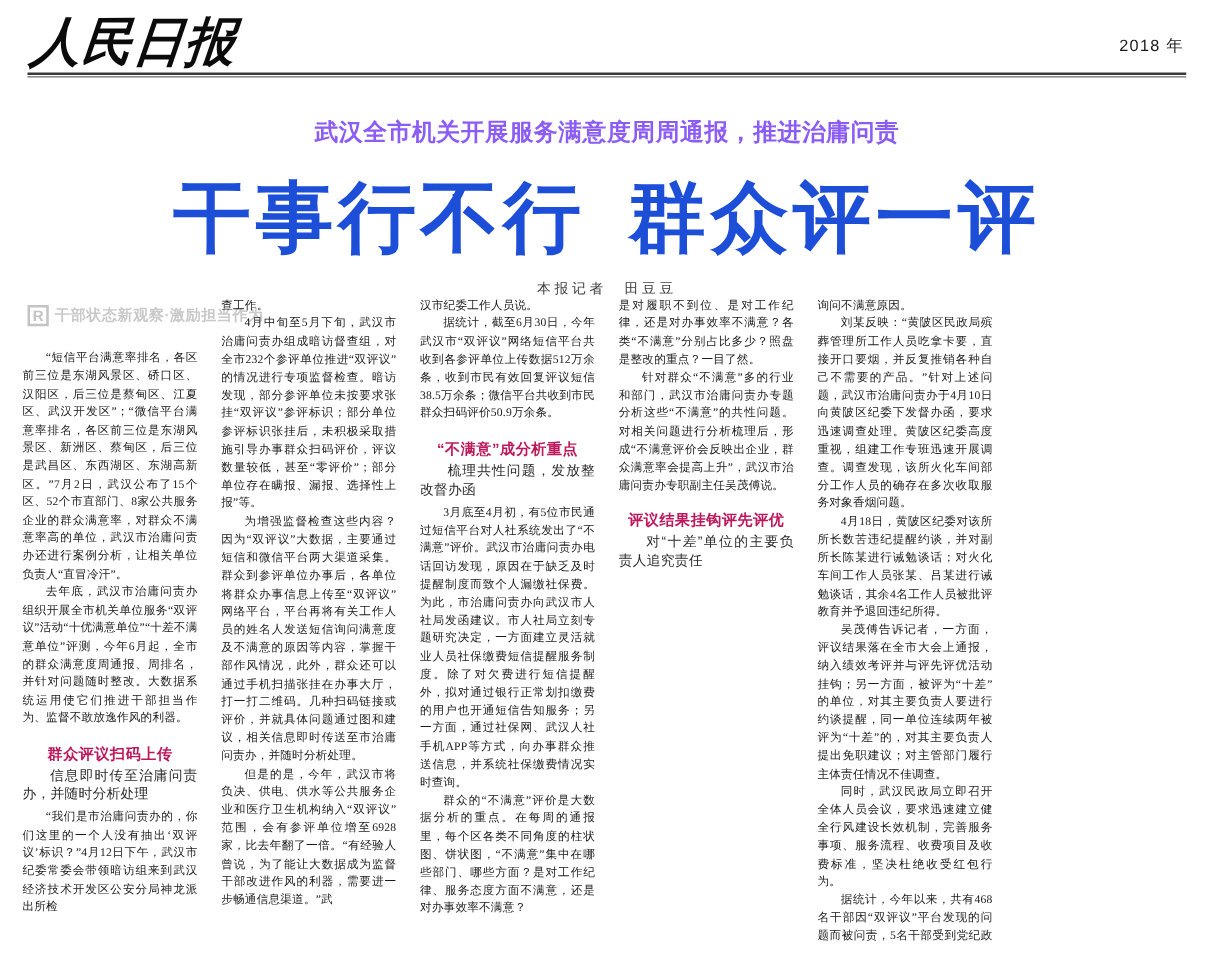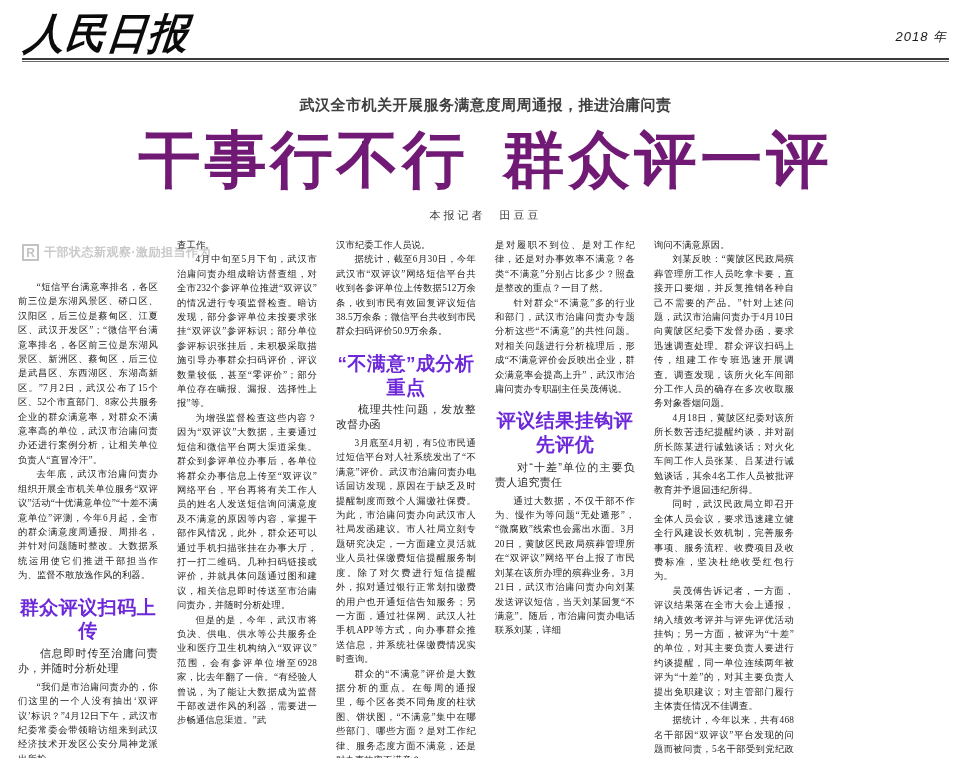--- a/index.html
+++ b/index.html
@@ -48,21 +48,20 @@
   }
   .masthead-date {
     position: absolute;
     right: 24px;
     top: 28px;
     font-size: 13px;
     letter-spacing: 1px;
     color: #1a1a1a;
     font-family: "Liberation Sans", sans-serif;
     white-space: nowrap;
-    font-style: italic;
   }
   .rule-double {
     position: absolute;
     left: 22px;
     right: 22px;
     top: 58px;
     height: 4px;
   }
   .rule-double::before,
   .rule-double::after {
@@ -75,34 +74,34 @@
   .rule-double::before { top: 0; height: 2px; }
   .rule-double::after  { top: 3px; height: 1px; background:#6a6a6a; }
 
   
   .headline-block {
     margin-top: 34px;
     text-align: center;
   }
   .kicker {
     font-family: "Liberation Serif", "DejaVu Serif", serif;
-    font-size: 15px;
+    font-size: 19px;
     font-weight: 700;
     letter-spacing: 0.5px;
-    color: #404040;
+    color: #8b5cf6;
     line-height: 1.2;
   }
   .headline {
-    margin-top: 13px;
+    margin-top: 23px;
     font-family: "Liberation Sans", "DejaVu Sans", sans-serif;
     font-size: 62px;
     font-weight: 700;
     letter-spacing: 4px;
     line-height: 1.05;
-    color: #701a75;
+    color: #1d4ed8;
   }
   .headline .gap { display: inline-block; width: 34px; }
   .byline {
     margin-top: 16px;
     font-size: 11px;
     color: #3d3d3d;
     letter-spacing: 3px;
     font-family: "Liberation Serif", "DejaVu Serif", serif;
   }
   .byline .sep { display: inline-block; width: 14px; }
@@ -168,23 +167,23 @@
 
   .col-spacer-top { height: 42px; }
 
   
   .subhead {
     text-align: center;
     margin: 13px 0 4px 0;
   }
   .subhead-main {
     font-family: "Liberation Sans", "DejaVu Sans", sans-serif;
-    font-size: 19px;
-    font-weight: 700;
-    color: #6d28d9;
+    font-size: 12px;
+    font-weight: 700;
+    color: #be185d;
     line-height: 1.25;
     letter-spacing: 0.5px;
   }
   .subhead-sub {
     margin-top: 3px;
     font-family: Liberation Sans, sans-serif;
     font-size: 11px;
     font-weight: 400;
     color: #2a2a2a;
     line-height: 1.35;
@@ -250,27 +249,26 @@
       <p>群众的“不满意”评价是大数据分析的重点。在每周的通报里，每个区各类不同角度的柱状图、饼状图，“不满意”集中在哪些部门、哪些方面？是对工作纪律、服务态度方面不满意，还是对办事效率不满意？</p>
     </div>
 
     <div class="col">
       <p class="noindent">是对履职不到位、是对工作纪律，还是对办事效率不满意？各类“不满意”分别占比多少？照盘是整改的重点？一目了然。</p>
       <p>针对群众“不满意”多的行业和部门，武汉市治庸问责办专题分析这些“不满意”的共性问题。对相关问题进行分析梳理后，形成“不满意评价会反映出企业，群众满意率会提高上升”，武汉市治庸问责办专职副主任吴茂傅说。</p>
       <div class="subhead">
         <div class="subhead-main">评议结果挂钩评先评优</div>
         <div class="subhead-sub">对“十差”单位的主要负责人追究责任</div>
       </div>
-      <p>通过大数据，不仅干部不作为、慢作为等问题“无处遁形”，“微腐败”线索也会露出水面。3月20日，黄陂区民政局殡葬管理所在“双评议”网络平台上报了市民刘某在该所办理的殡葬业务。3月21日，武汉市治庸问责办向刘某发送评议短信，当天刘某回复“不满意”。随后，市治庸问责办电话联系刘某，详细</p>
     </div>
 
     <div class="col">
       <p class="noindent">询问不满意原因。</p>
-      <p>刘某反映：“黄陂区民政局殡葬管理所工作人员吃拿卡要，直接开口要烟，并反复推销各种自己不需要的产品。”针对上述问题，武汉市治庸问责办于4月10日向黄陂区纪委下发督办函，要求迅速调查处理。群众评议扫码上传，组建工作专班迅速开展调查。调查发现，该所火化车间部分工作人员的确存在多次收取服务对象香烟问题。</p>
+      <p>刘某反映：“黄陂区民政局殡葬管理所工作人员吃拿卡要，直接开口要烟，并反复推销各种自己不需要的产品。”针对上述问题，武汉市治庸问责办于4月10日向黄陂区纪委下发督办函，要求迅速调查处理。黄陂区纪委高度重视，组建工作专班迅速开展调查。调查发现，该所火化车间部分工作人员的确存在多次收取服务对象香烟问题。</p>
       <p>4月18日，黄陂区纪委对该所所长数苦违纪提醒约谈，并对副所长陈某进行诫勉谈话；对火化车间工作人员张某、吕某进行诫勉谈话，其余4名工作人员被批评教育并予退回违纪所得。</p>
+      <p>吴茂傅告诉记者，一方面，评议结果落在全市大会上通报，纳入绩效考评并与评先评优活动挂钩；另一方面，被评为“十差”的单位，对其主要负责人要进行约谈提醒，同一单位连续两年被评为“十差”的，对其主要负责人提出免职建议；对主管部门履行主体责任情况不佳调查。</p>
       <p>同时，武汉民政局立即召开全体人员会议，要求迅速建立健全行风建设长效机制，完善服务事项、服务流程、收费项目及收费标准，坚决杜绝收受红包行为。</p>
-      <p>吴茂傅告诉记者，一方面，评议结果落在全市大会上通报，纳入绩效考评并与评先评优活动挂钩；另一方面，被评为“十差”的单位，对其主要负责人要进行约谈提醒，同一单位连续两年被评为“十差”的，对其主要负责人提出免职建议；对主管部门履行主体责任情况不佳调查。</p>
       <p>据统计，今年以来，共有468名干部因“双评议”平台发现的问题而被问责，5名干部受到党纪政纪处分，3名干部受到免职处理。</p>
     </div>
 
   </div>
 
 </div>
 
 </body></html>

